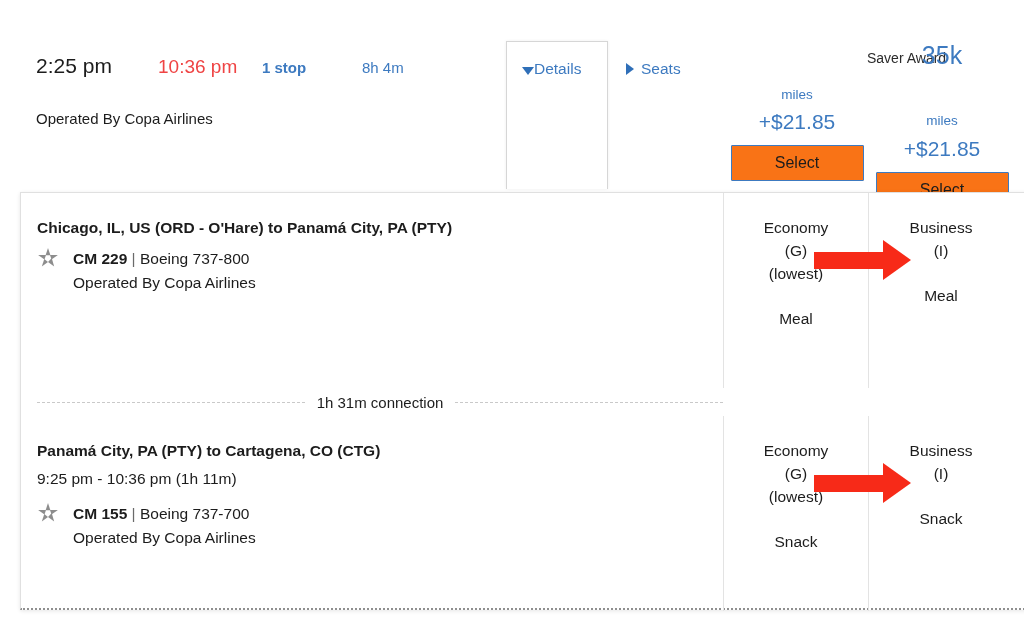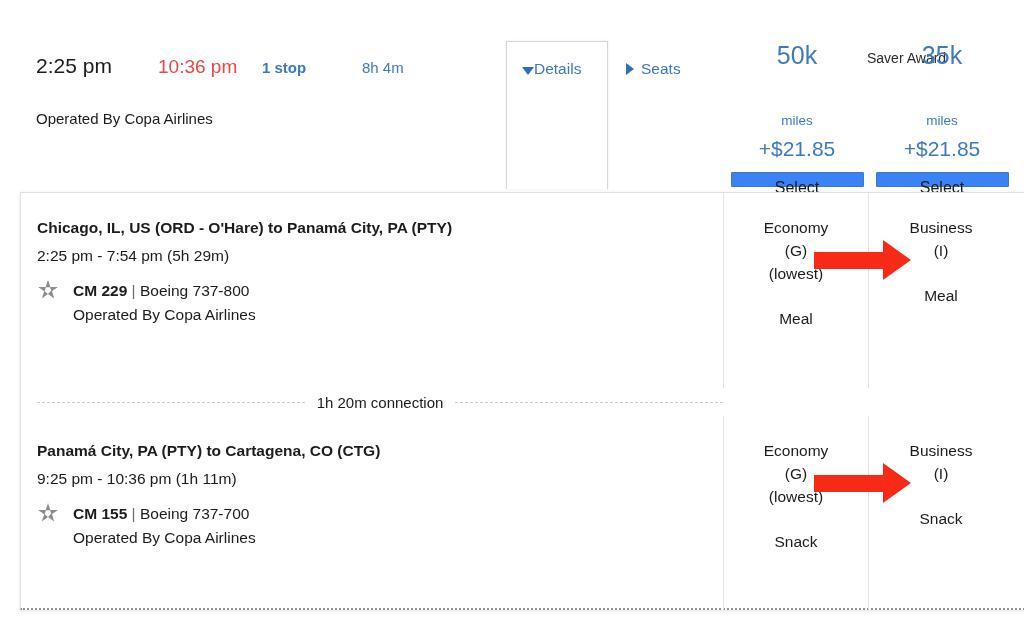--- a/index.html
+++ b/index.html
@@ -144,23 +144,23 @@
   .fare-tax {
     font-size: 21px;
     color: #3d7ac0;
     margin-top: 4px;
     line-height: 1.2;
   }
   .select-btn {
     display: block;
     margin: 11px auto 0 auto;
     width: 133px;
-    height: 15px;
+    height: 36px;
     line-height: 30px;
-    background: #3b82f6;
+    background: #f97316;
     border: 1px solid #3d7ac0;
     border-radius: 1px;
     font-family: "Liberation Sans", sans-serif;
     font-size: 16px;
     color: #1c1c1c;
     text-align: center;
     cursor: pointer;
     padding: 0;
     box-sizing: border-box;
   }
@@ -303,42 +303,40 @@
       <span class="tri-down"></span>
       <span>Details</span>
     </div>
 
     <div class="seats-link">
       <span class="tri-right"></span>
       <span>Seats</span>
     </div>
 
     <div class="fare-col" style="left:722px;">
-      <div class="fare-miles">50k</div>
       <div class="fare-unit">miles</div>
       <div class="fare-tax">+$21.85</div>
       <button class="select-btn">Select</button>
     </div>
 
     <div class="fare-header" style="left:867px;">Saver Award</div>
     <div class="fare-col" style="left:867px;">
       <div class="fare-miles">35k</div>
       <div class="fare-unit">miles</div>
       <div class="fare-tax">+$21.85</div>
       <button class="select-btn">Select</button>
     </div>
 
   </div>
 
   <div class="details-panel">
 
     <div class="segment">
       <div class="seg-info">
         <div class="seg-route">Chicago, IL, US (ORD - O'Hare) to Panamá City, PA (PTY)</div>
-        <div class="seg-times">2:25 pm - 7:54 pm (5h 29m)</div>
         <div class="seg-flightline">
           <span class="alliance-icon">
             <svg viewBox="0 0 100 100" width="22" height="22" aria-hidden="true">
               <g fill="#8d8d8d">
                 <polygon points="50,4 61,38 39,38"></polygon>
                 <polygon points="95,36 66,57 59,36" transform="rotate(0 50 50)"></polygon>
                 <polygon points="78,89 50,68 67,50"></polygon>
                 <polygon points="22,89 33,55 50,68"></polygon>
                 <polygon points="5,36 41,36 34,57"></polygon>
               </g>
@@ -368,21 +366,21 @@
       </div>
 
       <div class="red-arrow" style="left:793px; top:58px;">
         <div class="shaft" style="width:70px;"></div>
         <div class="head"></div>
       </div>
     </div>
 
     <div class="connection">
       <div class="conn-line left"></div>
-      <div class="conn-label">1h 20m connection</div>
+      <div class="conn-label">1h 31m connection</div>
       <div class="conn-line right"></div>
     </div>
 
     <div class="segment">
       <div class="seg-info">
         <div class="seg-route">Panamá City, PA (PTY) to Cartagena, CO (CTG)</div>
         <div class="seg-times">9:25 pm - 10:36 pm (1h 11m)</div>
         <div class="seg-flightline">
           <span class="alliance-icon">
             <svg viewBox="0 0 100 100" width="22" height="22" aria-hidden="true">

